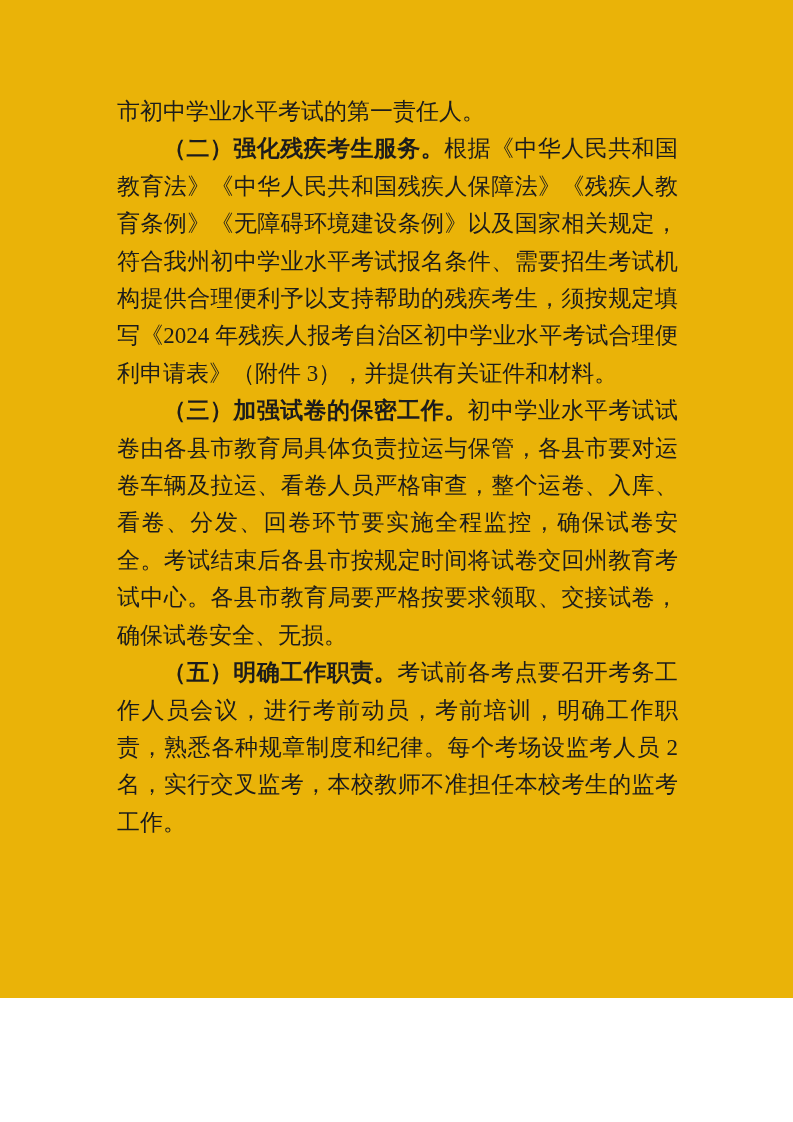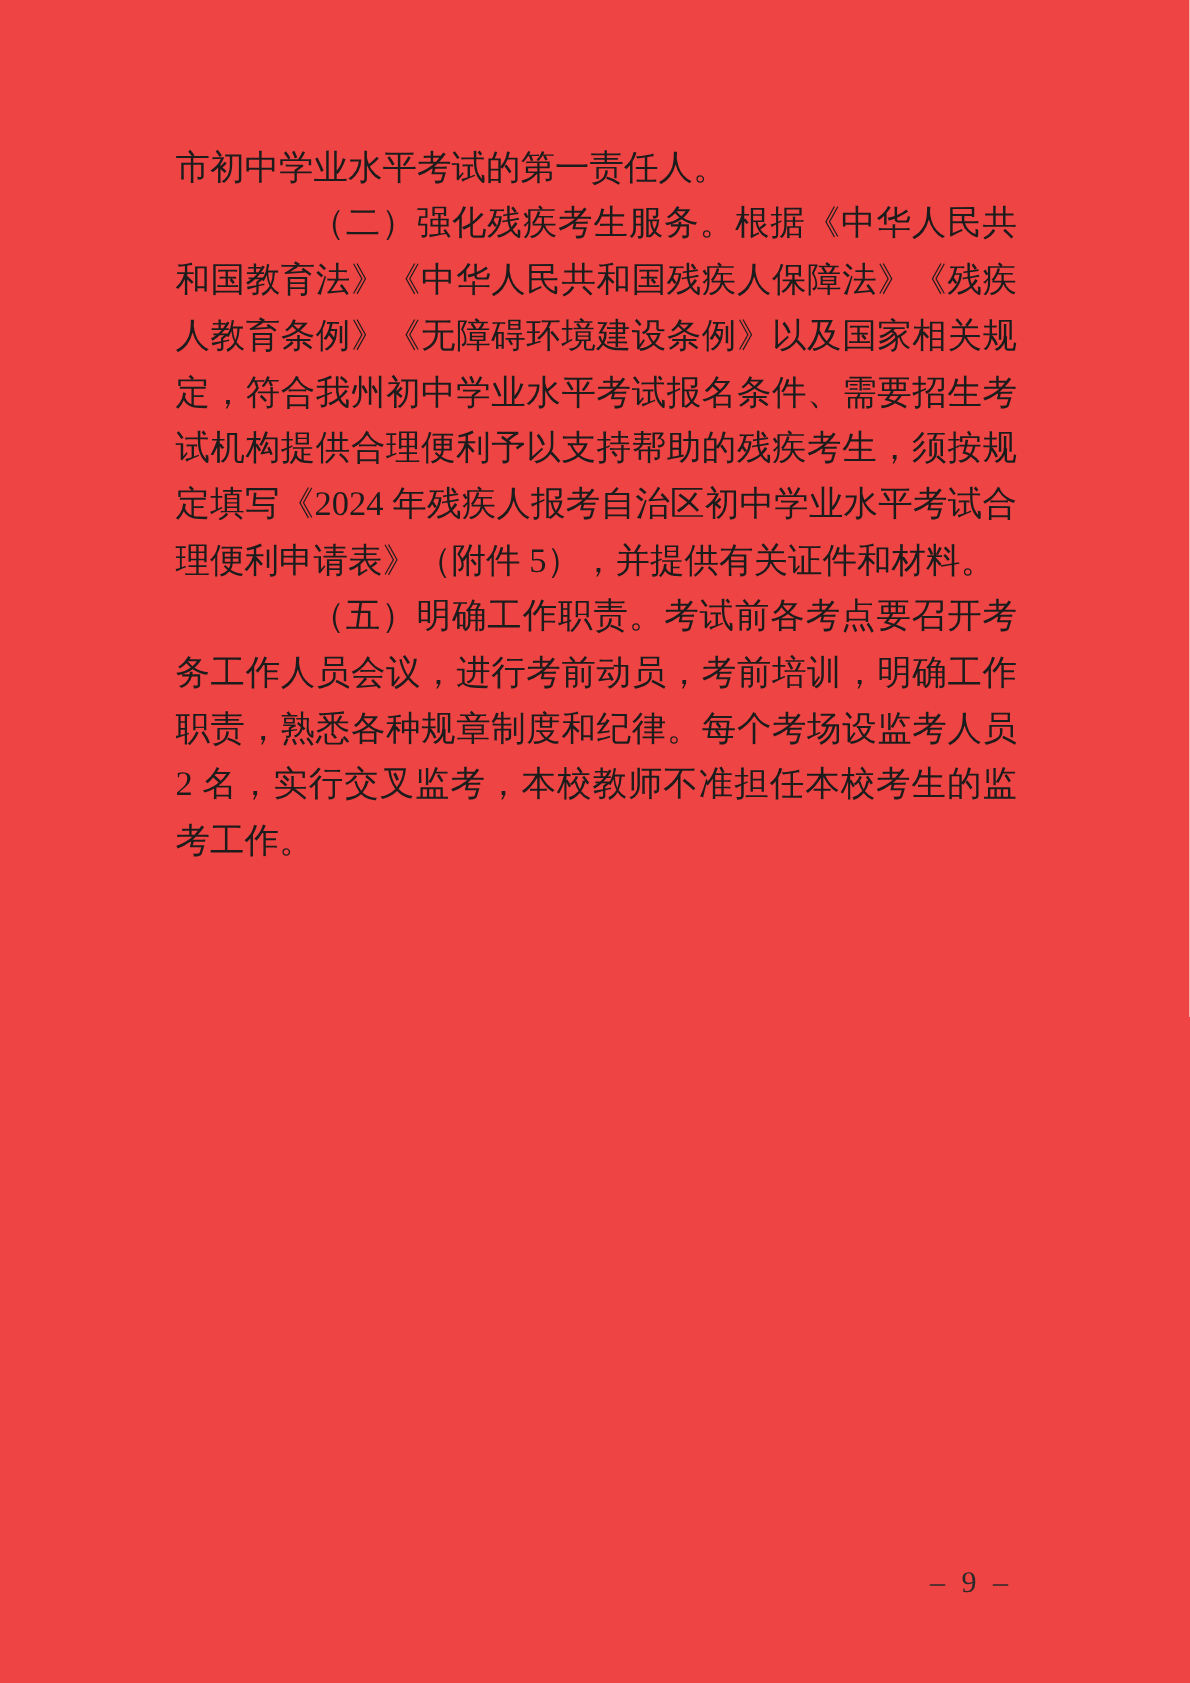--- a/index.html
+++ b/index.html
@@ -3,22 +3,22 @@
 <meta charset="utf-8">
 <style>
   html, body {
     margin: 0;
     padding: 0;
     background: #ffffff;
   }
   .page {
     position: relative;
     width: 793px;
-    height: 1122px;
-    background: #ef4444;
+    height: 998px;
+    background: #eab308;
     overflow: hidden;
     font-family: "Liberation Serif", "DejaVu Serif", serif;
     color: #1c1c1c;
   }
   .content {
     position: absolute;
     left: 117px;
     top: 93px;
     width: 561px;
     font-size: 23px;
@@ -30,41 +30,41 @@
     margin: 0;
     padding: 0;
   }
   .para {
     text-indent: 2em;
   }
   .para-continuation {
     text-indent: 0;
   }
   .lead {
-    font-weight: normal;
-    margin-left: 44px;
+    font-weight: bold;
   }
   .footer {
     position: absolute;
     right: 118px;
     top: 1040px;
     font-size: 20px;
     line-height: 30px;
     letter-spacing: 3px;
     color: #2a2a2a;
   }
 </style>
 </head>
 <body>
 
 <div class="page">
   <div class="content">
     <p class="para-continuation">市初中学业水平考试的第一责任人。</p>
 
-    <p class="para"><span class="lead">（二）强化残疾考生服务。</span><span>根据《中华人民共和国教育法》《中华人民共和国残疾人保障法》《残疾人教育条例》《无障碍环境建设条例》以及国家相关规定，符合我州初中学业水平考试报名条件、需要招生考试机构提供合理便利予以支持帮助的残疾考生，须按规定填写《2024 年残疾人报考自治区初中学业水平考试合理便利申请表》（附件 5），并提供有关证件和材料。</span></p>
+    <p class="para"><span class="lead">（二）强化残疾考生服务。</span><span>根据《中华人民共和国教育法》《中华人民共和国残疾人保障法》《残疾人教育条例》《无障碍环境建设条例》以及国家相关规定，符合我州初中学业水平考试报名条件、需要招生考试机构提供合理便利予以支持帮助的残疾考生，须按规定填写《2024 年残疾人报考自治区初中学业水平考试合理便利申请表》（附件 3），并提供有关证件和材料。</span></p>
 
+    <p class="para"><span class="lead">（三）加强试卷的保密工作。</span><span>初中学业水平考试试卷由各县市教育局具体负责拉运与保管，各县市要对运卷车辆及拉运、看卷人员严格审查，整个运卷、入库、看卷、分发、回卷环节要实施全程监控，确保试卷安全。考试结束后各县市按规定时间将试卷交回州教育考试中心。各县市教育局要严格按要求领取、交接试卷，确保试卷安全、无损。</span></p>
 
 
     <p class="para"><span class="lead">（五）明确工作职责。</span><span>考试前各考点要召开考务工作人员会议，进行考前动员，考前培训，明确工作职责，熟悉各种规章制度和纪律。每个考场设监考人员 2 名，实行交叉监考，本校教师不准担任本校考生的监考工作。</span></p>
   </div>
 
   <div class="footer">– 9 –</div>
 </div>
 
 </body></html>

